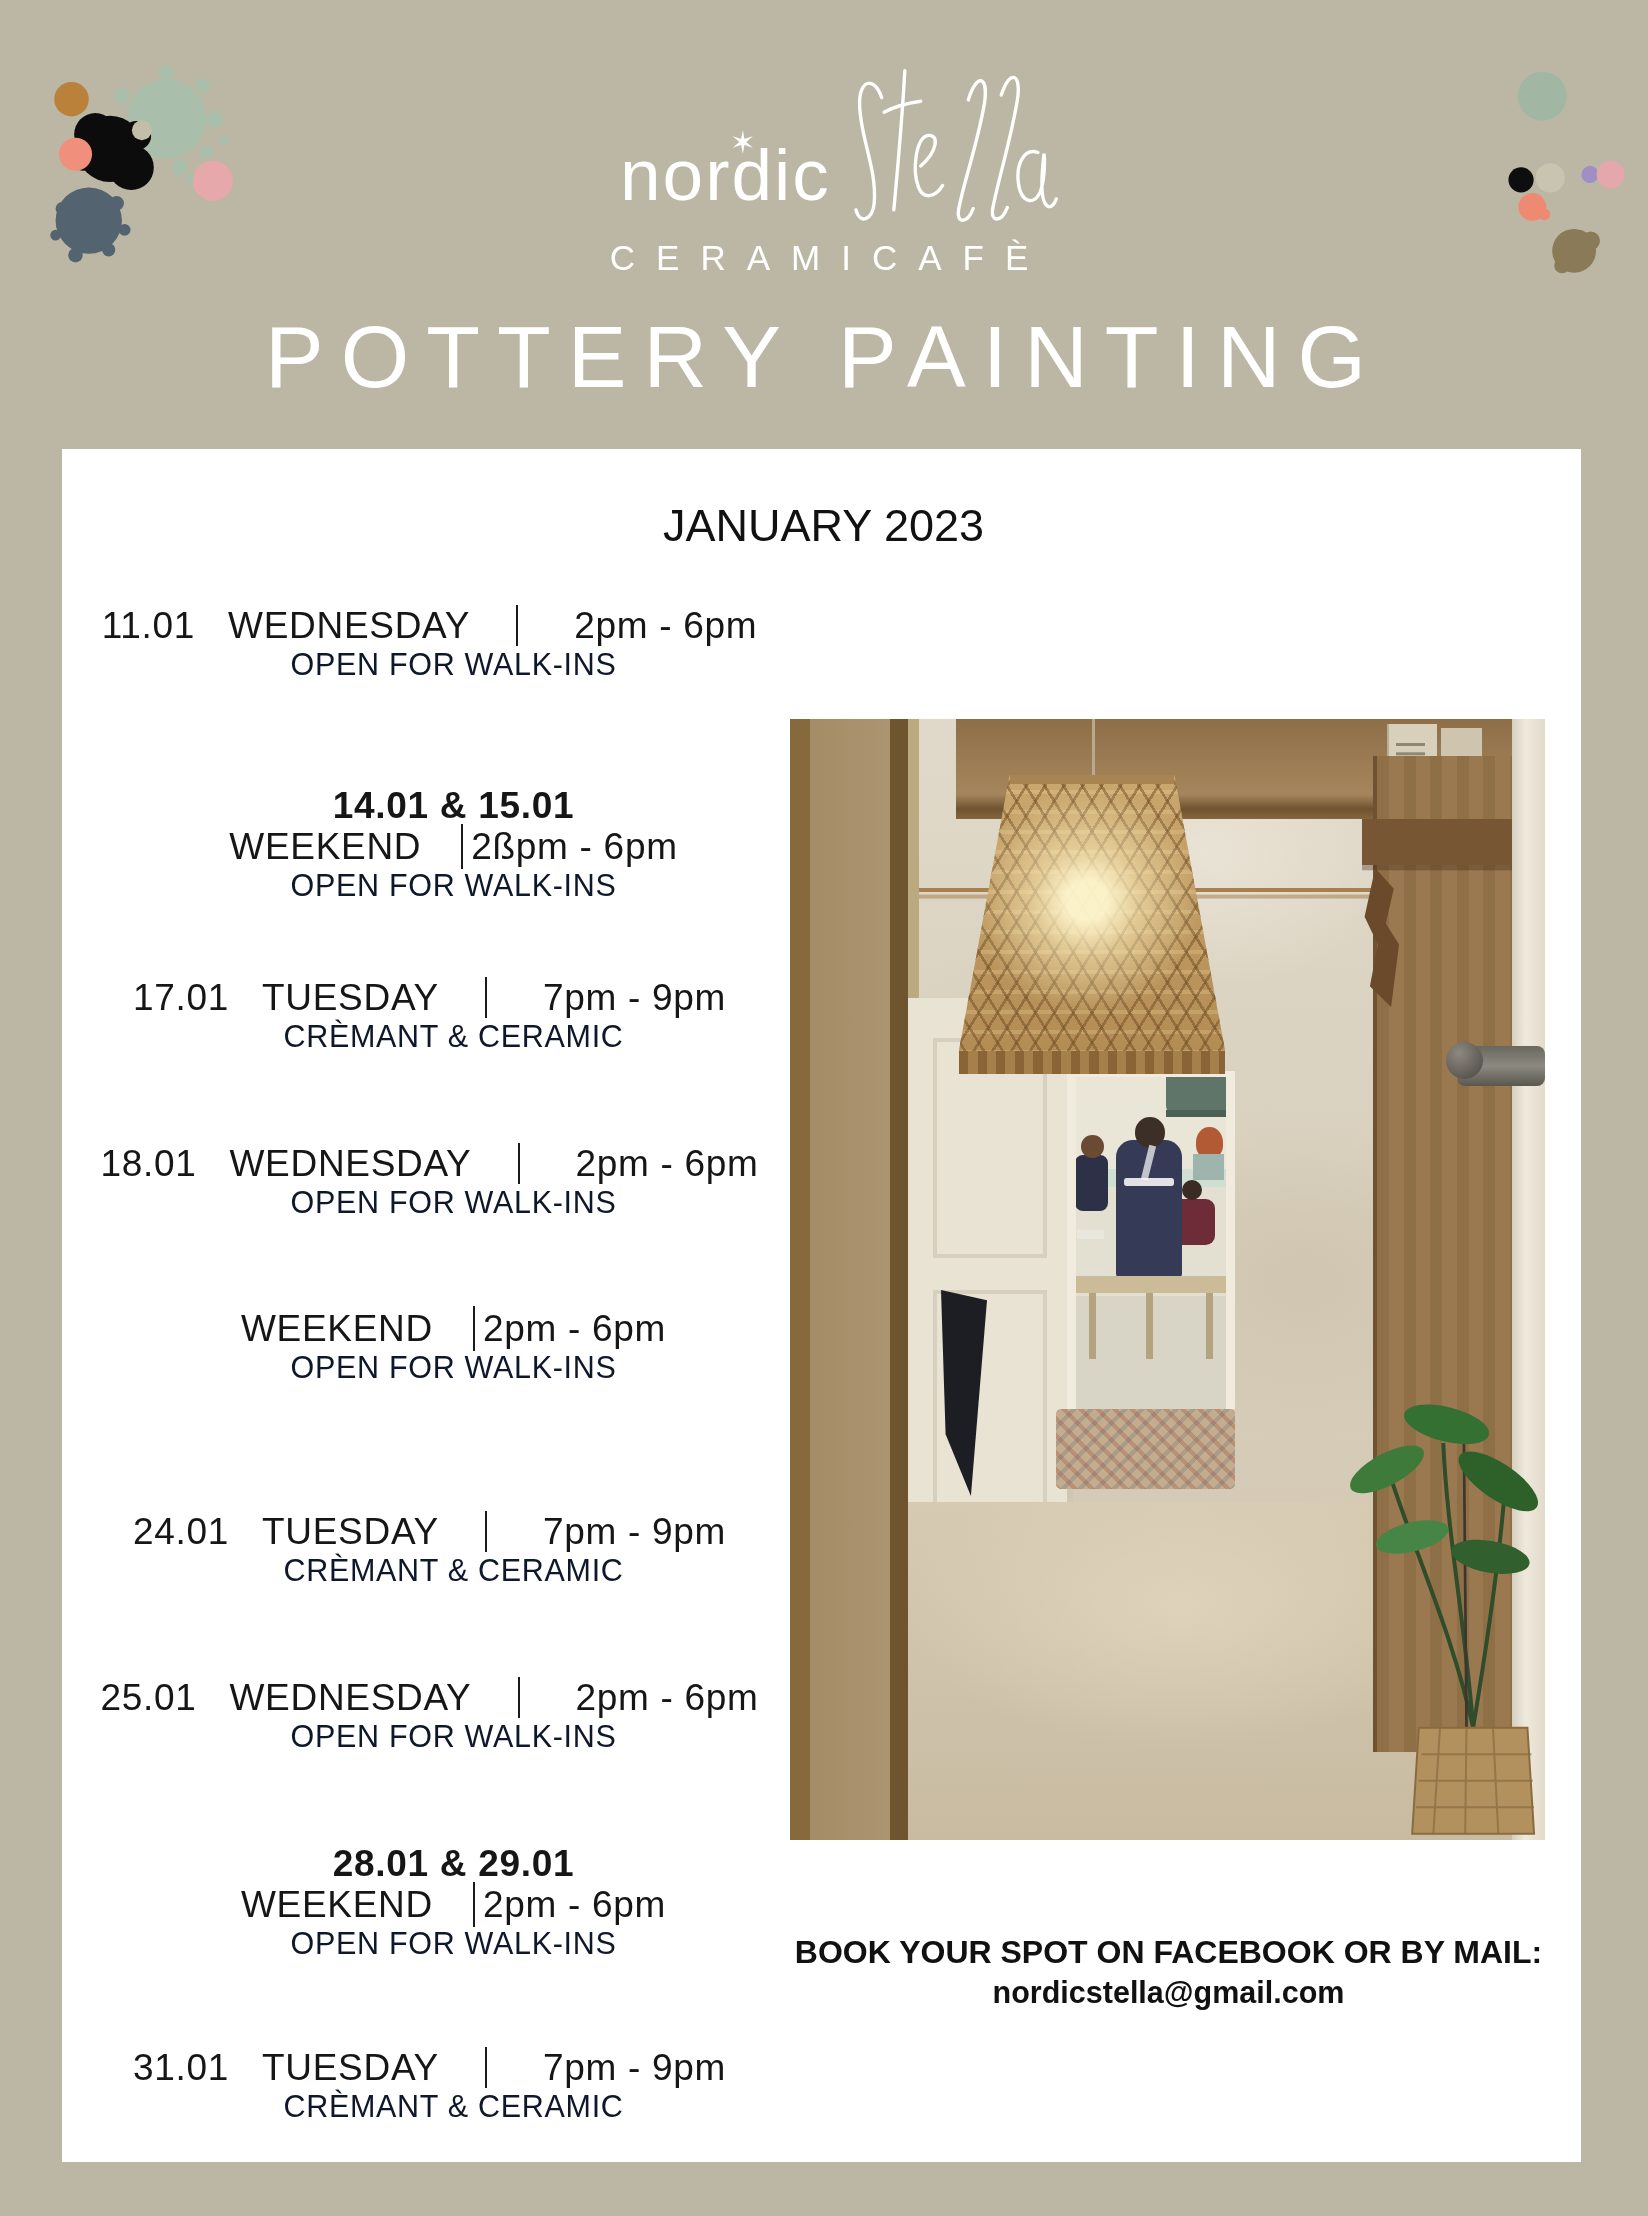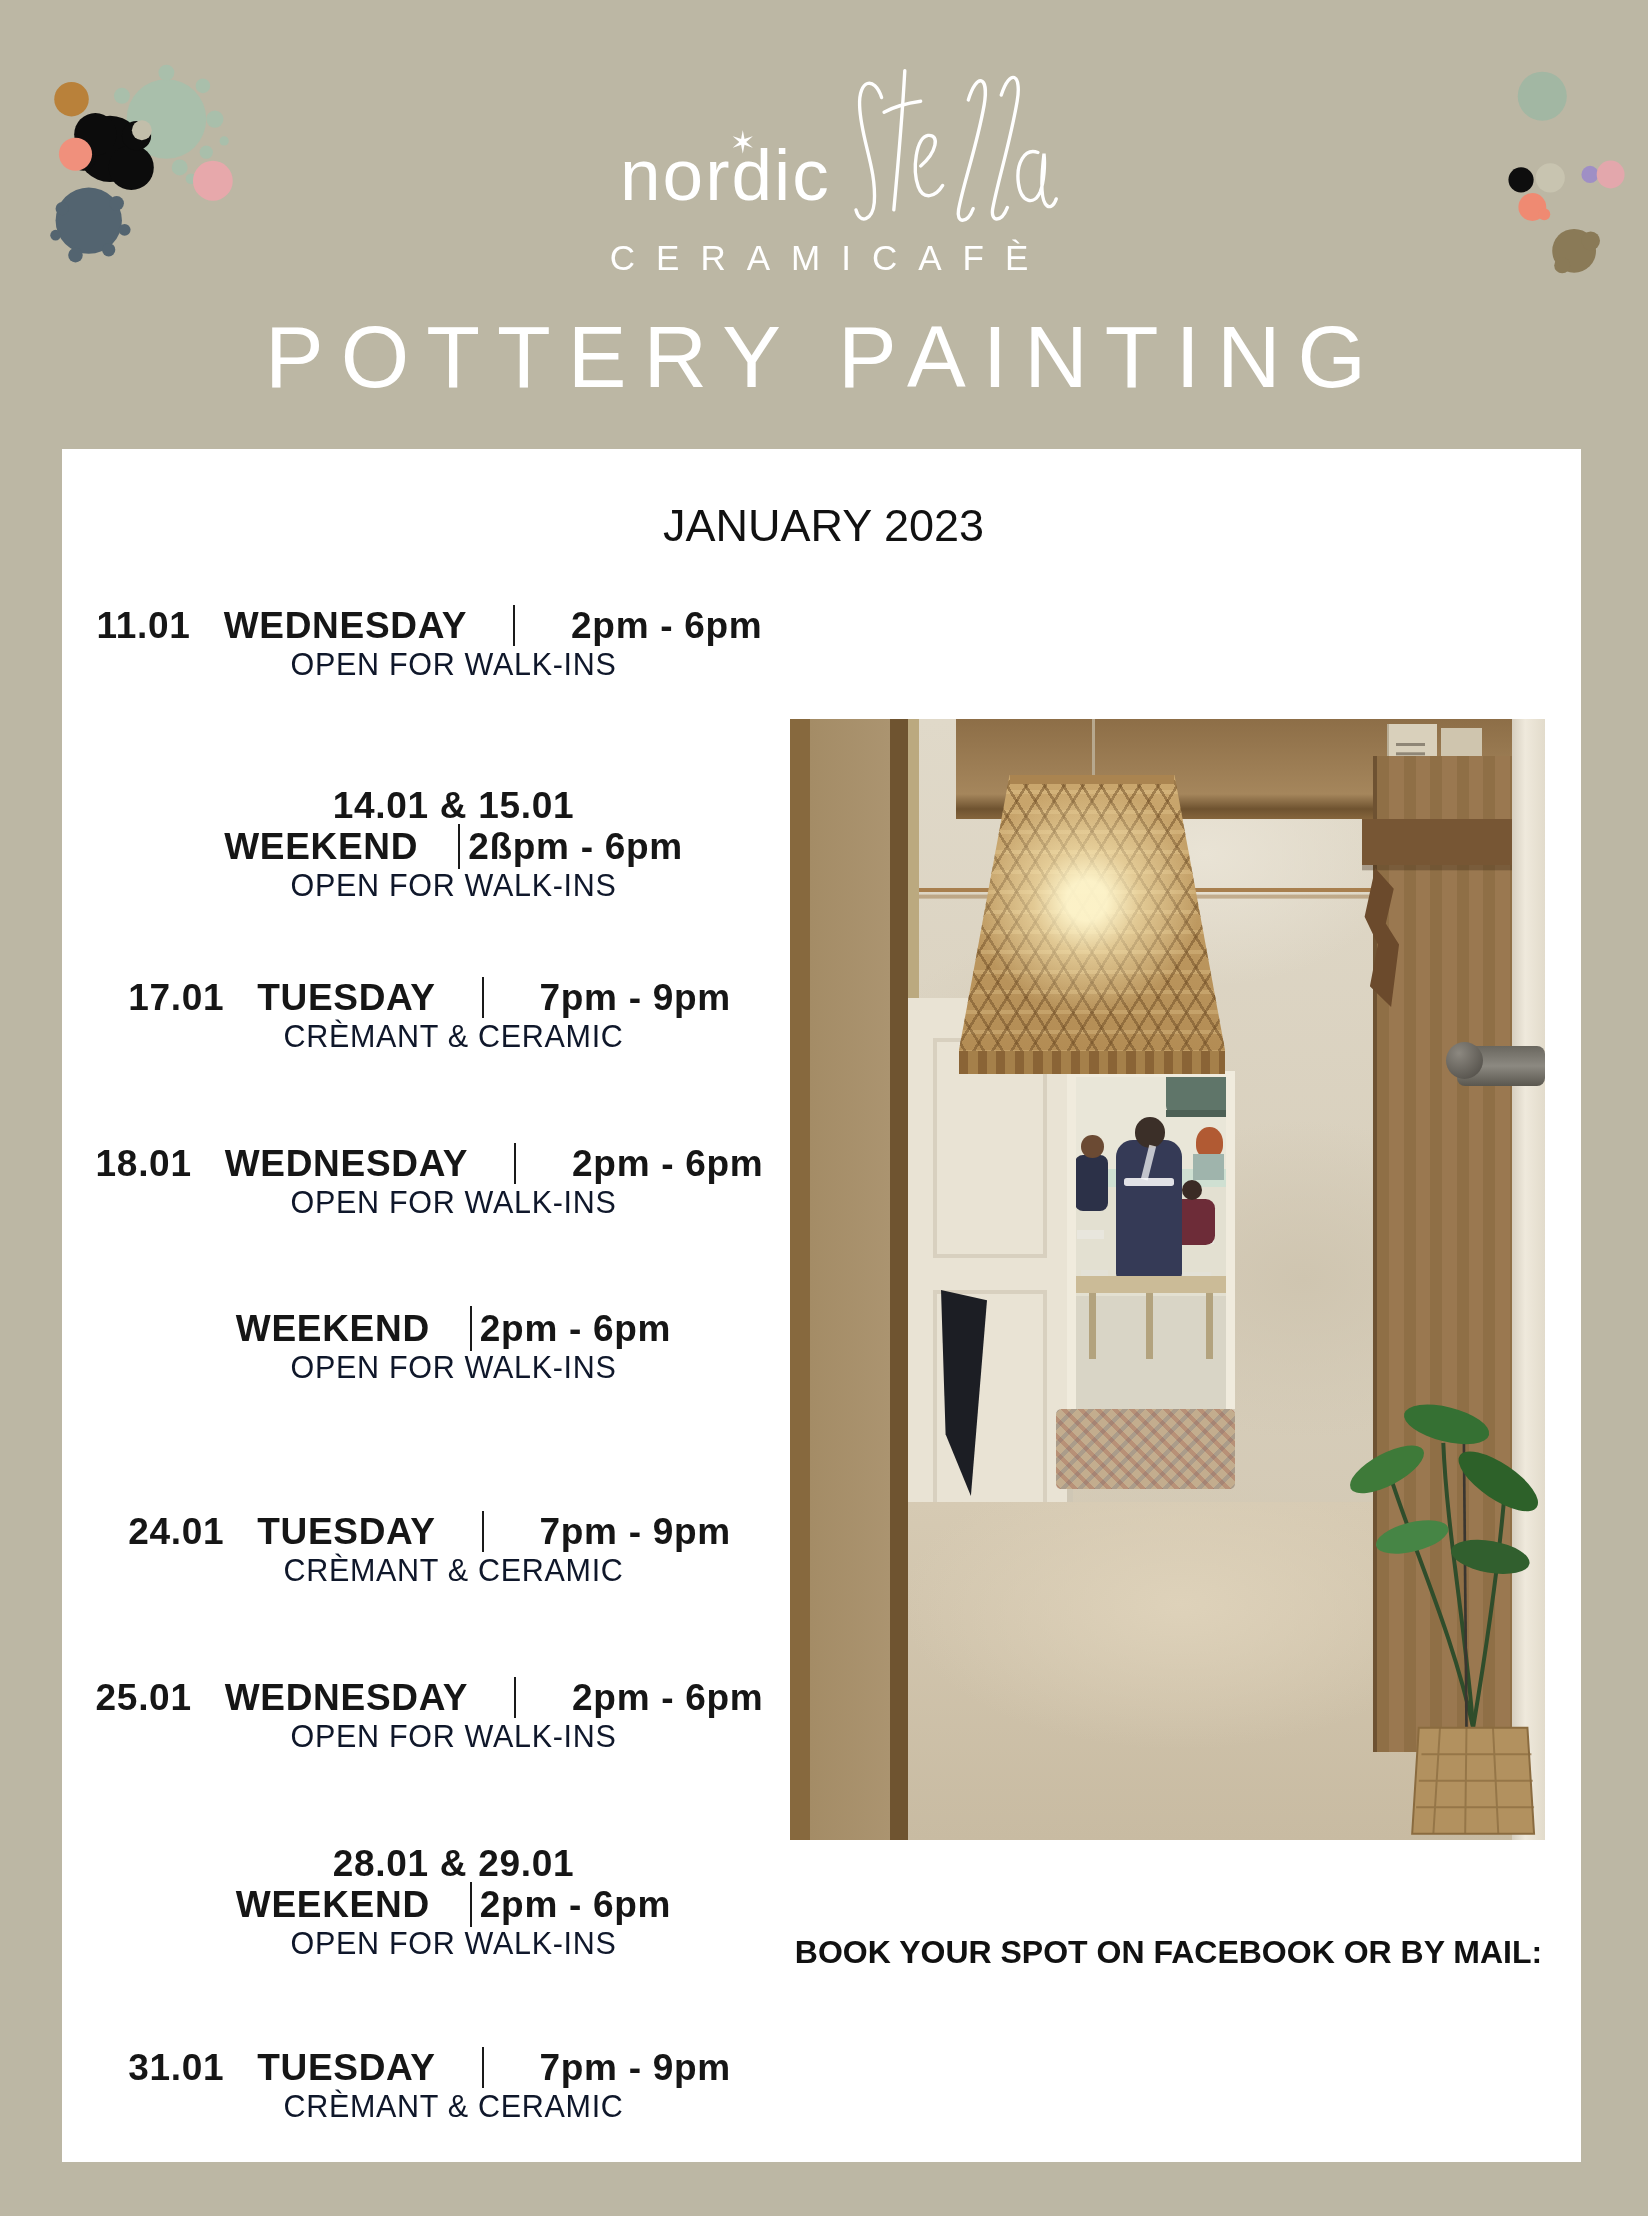--- a/index.html
+++ b/index.html
@@ -15,21 +15,21 @@
   .poster-title{position:absolute;left:0;top:307px;width:1648px;height:100px;line-height:100px;
     text-align:center;color:#fff;font-size:88px;font-weight:300;letter-spacing:17px;}
   .splat{position:absolute;}
   
   .panel{position:absolute;left:62px;top:449px;width:1519px;height:1713px;background:#fff;}
   .month{position:absolute;left:64px;top:503px;width:1519px;height:46px;line-height:46px;
     text-align:center;font-size:45px;font-weight:normal;color:#111;letter-spacing:0;}
   
   .entry{position:absolute;left:133px;width:641px;color:#161616;}
   .line{display:flex;align-items:center;justify-content:center;height:41px;
-    font-size:37px;font-weight:bold;letter-spacing:0.7px;white-space:nowrap;}
+    font-size:37px;font-weight:normal;letter-spacing:0.7px;white-space:nowrap;}
   .entry.single .line.main{transform:translateX(-24px);}
   .dates{height:41px;line-height:41px;text-align:center;font-size:37px;font-weight:bold;letter-spacing:0.7px;}
   .pipe{width:0;border-left:2px solid #1a1a1a;height:41px;}
   .single .date{margin-right:33px;}
   .single .pipe{margin:0 56px 0 46px;}
   .weekend .pipe{margin:0 8px 0 40px;height:45px;}
   .note{height:37px;line-height:37px;text-align:center;font-size:30.5px;color:#0f172a;letter-spacing:0.7px;}
   
   .footer{position:absolute;left:790px;top:1932px;width:757px;text-align:center;color:#111;}
   .footer .f1{font-size:32px;font-weight:bold;height:40px;line-height:40px;}
@@ -348,17 +348,18 @@
     </svg>
     <div class="p-cord"></div>
     <div class="p-shade">
       <div class="rimtop"></div>
         <div class="rim"></div>
     </div>
   </div>
 
   <div class="footer">
     <div class="f1">BOOK YOUR SPOT ON FACEBOOK OR BY MAIL:</div>
+    <div class="f2">nordicstella@gmail.com</div>
   </div>
 
   <div class="bottom-band"></div>
 </div>
 
 
 </body></html>

